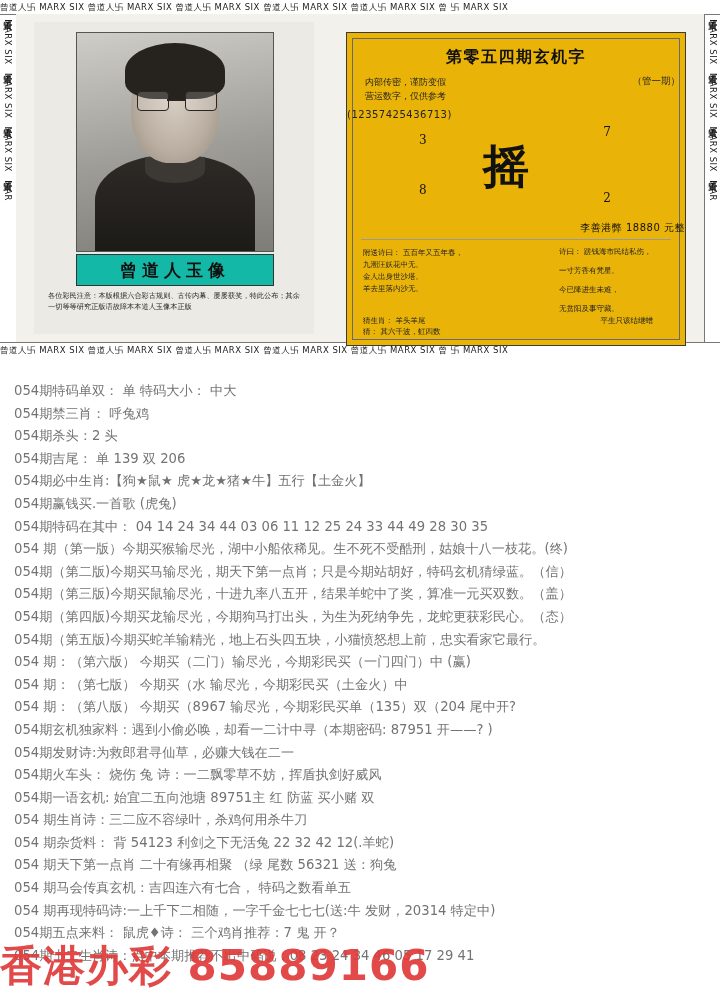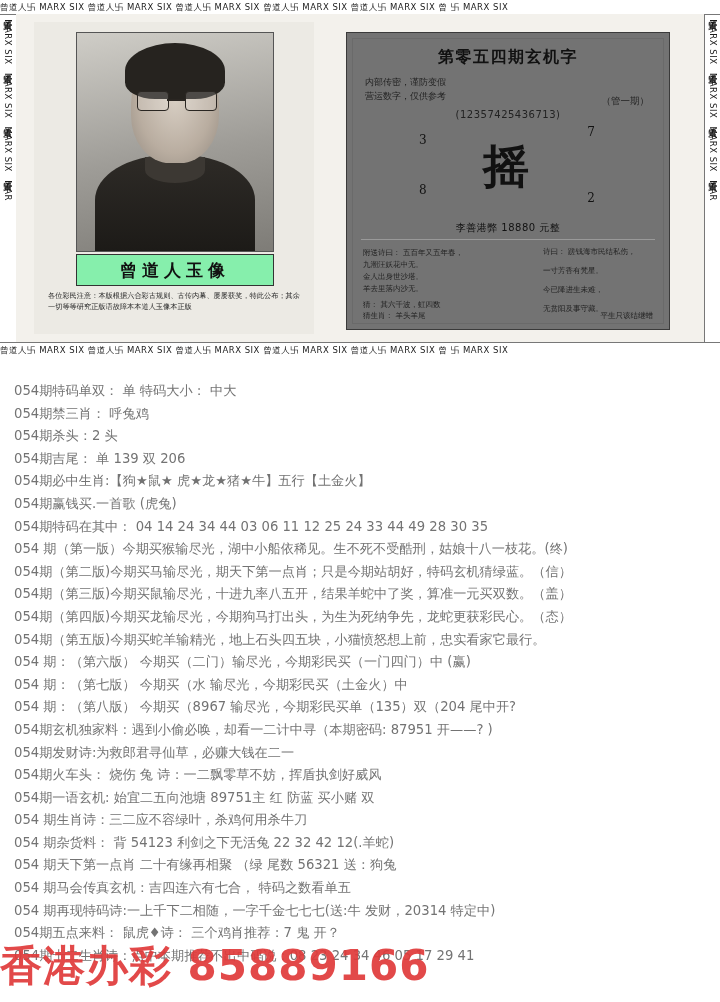--- a/index.html
+++ b/index.html
@@ -132,40 +132,40 @@
     left: 42px; top: 232px;
     width: 196px; height: 30px;
     border: 1.5px solid #333;
     text-align: center;
     line-height: 30px;
     font-size: 17px;
     letter-spacing: 5px;
     color: #111;
     font-family: "DejaVu Serif", serif;
     font-weight: bold;
-    background: #86efac;
+    background: #14b8a6;
   }
   .portrait-note {
     position: absolute;
     left: 14px; top: 268px;
     width: 252px;
     font-size: 7.2px;
     line-height: 11px;
     color: #2a2a2a;
     text-align: justify;
   }
 
   
   .cert-panel {
     position: absolute;
     left: 330px; top: 18px;
     width: 322px; height: 296px;
     border: 1.2px solid #3a3a3a;
-    background: #737373;
-    padding: 0;
+    background: #eab308;
+    padding: 8px;
   }
   .cert-inner {
     position: absolute;
     left: 5px; top: 5px; right: 5px; bottom: 5px;
     border: 0.8px solid #6a6a6a;
   }
   .cert-title {
     position: absolute;
     left: 0; top: 14px; width: 100%;
     text-align: center;
@@ -173,26 +173,26 @@
     font-weight: bold;
     letter-spacing: 1.5px;
     color: #111;
     font-family: "DejaVu Serif", serif;
   }
   .cert-sub1 {
     position: absolute; left: 18px; top: 42px;
     font-size: 9px; color: #222; line-height: 14px;
   }
   .cert-period {
-    position: absolute; right: 20px; top: 42px;
-    font-size: 9.5px; color: #222; margin-top: 20px;
+    position: absolute; right: 5px; top: 42px;
+    font-size: 9.5px; color: #222;
   }
   .cert-code {
     position: absolute; left: 0; top: 76px; width: 100%;
-    text-align: center; font-size: 10px; color: #222;
+    text-align: left; font-size: 10px; color: #222;
     letter-spacing: 0.5px;
   }
   .big-char-box {
     position: absolute;
     left: 96px; top: 96px;
     width: 128px; height: 74px;
     text-align: center;
   }
   .big-char {
     font-size: 46px;
@@ -209,21 +209,21 @@
     font-family: "DejaVu Serif", serif;
   }
   .cn-tl { left: 72px;  top: 100px; }
   .cn-tr { right: 74px; top: 92px; }
   .cn-bl { left: 72px;  top: 150px; }
   .cn-br { right: 74px; top: 158px; }
 
   .cert-price {
     position: absolute;
     left: 0; top: 188px; width: 100%;
-    text-align: center;
+    text-align: right;
     font-size: 10px;
     color: #111;
     letter-spacing: 0.5px;
   }
   .cert-divider {
     position: absolute;
     left: 14px; right: 14px; top: 206px;
     height: 1px; background: #999;
   }
   .poem-left {
@@ -340,27 +340,27 @@
       <div class="poem-right">
         <span>诗曰：</span>
         <span style="white-space:pre-line;">蹉钱海市民结私伤，
 一寸芳香有梵星。
 今已降进生未难，
 无贫阳及事守藏。</span>
       </div>
 
       <div class="cert-foot">
         <div>
-          <span>猜：</span>
-          <span>其六千波，虹四数</span>
-        </div>
-        <div>
           <span>猜生肖：</span>
           <span>羊头羊尾</span>
           <span style="float:right">平生只该结继蜡</span>
+        </div>
+        <div>
+          <span>猜：</span>
+          <span>其六千波，虹四数</span>
         </div>
       </div>
     </div>
   </div>
 
   <div class="body-area">
     <div class="line">054期特码单双：  单    特码大小：  中大</div>
     <div class="line">054期禁三肖：  呼兔鸡</div>
     <div class="line">054期杀头：2  头</div>
     <div class="line">054期吉尾：  单 139  双 206</div>

